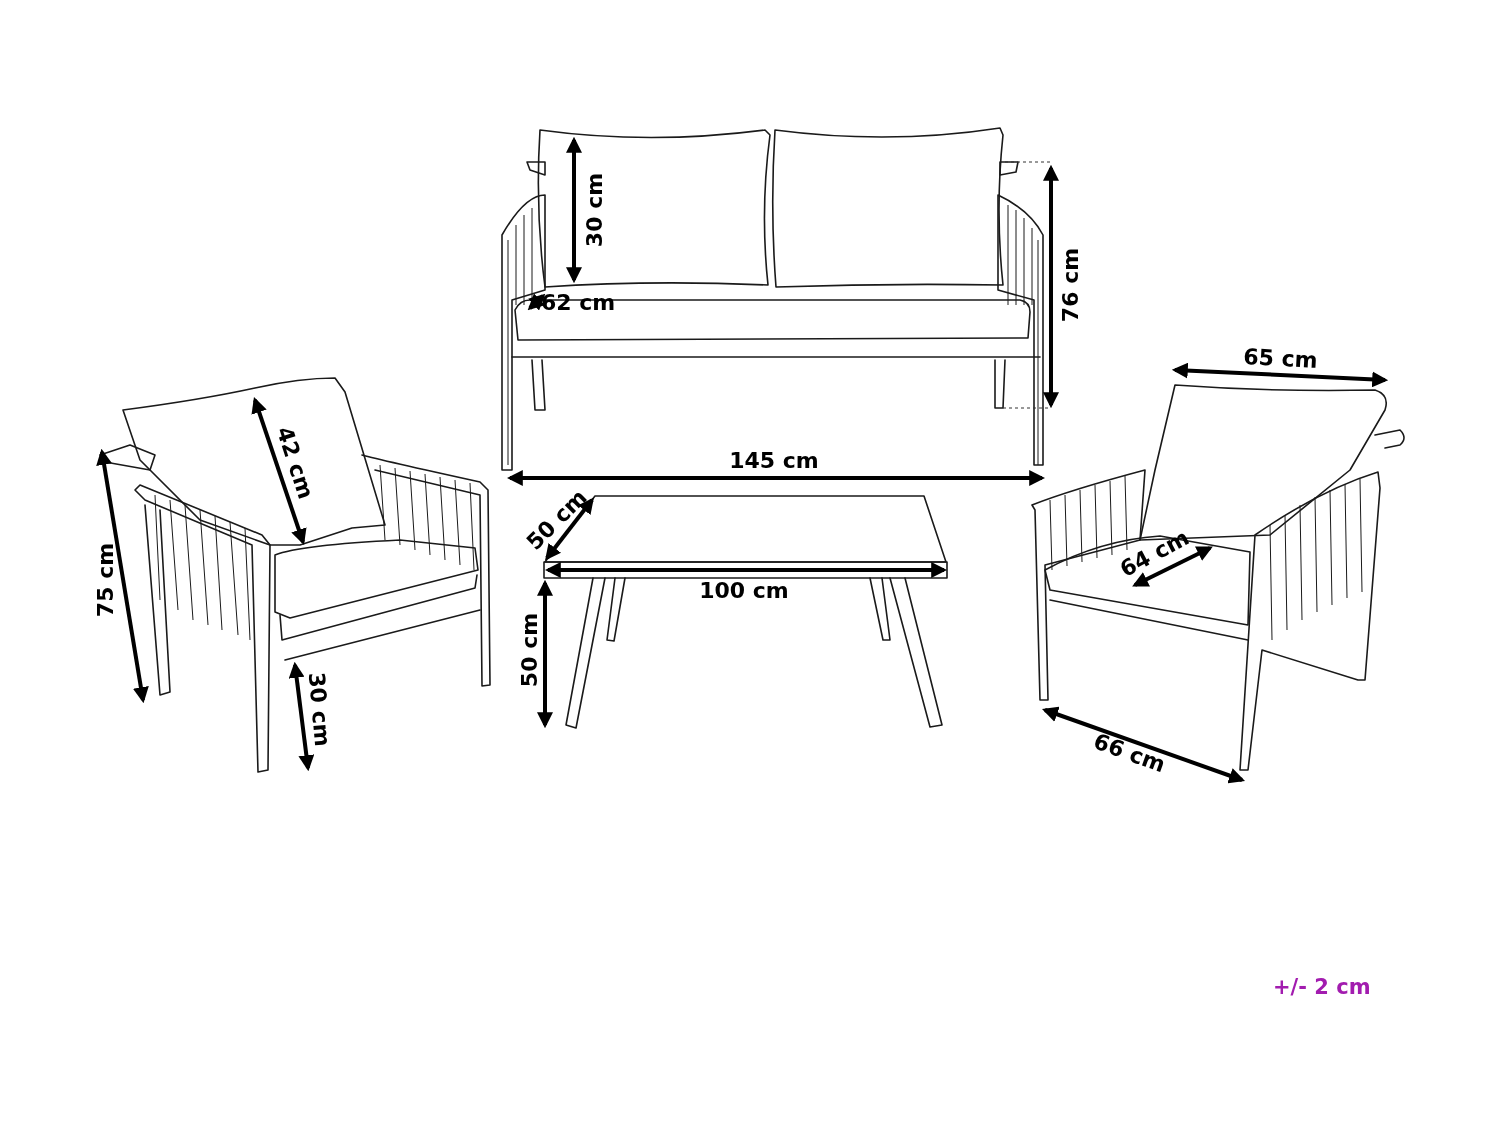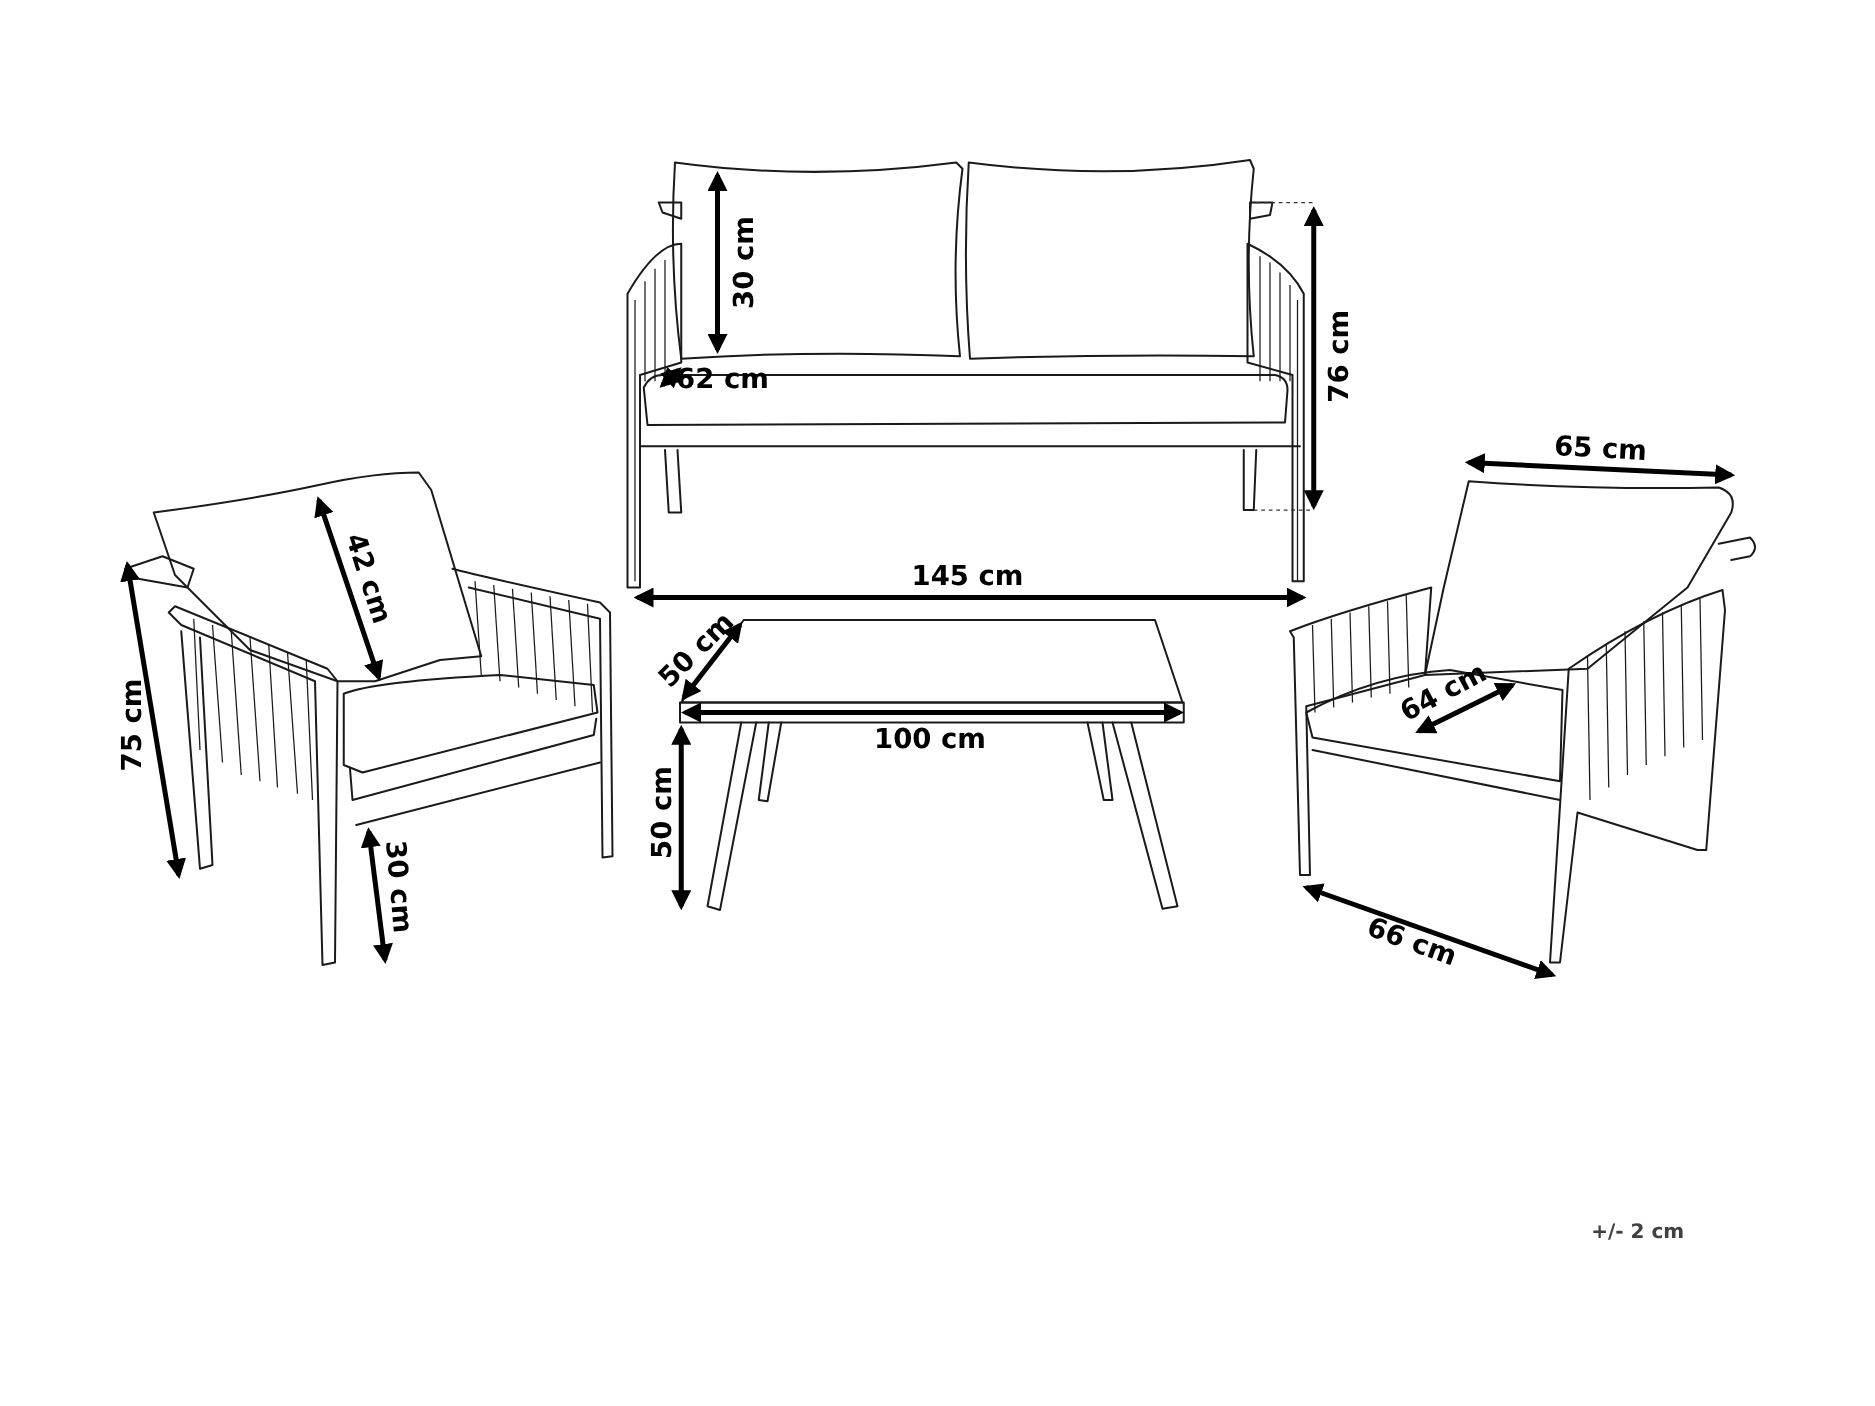--- a/index.html
+++ b/index.html
@@ -3,21 +3,21 @@
 <meta charset="utf-8">
 <style>
   html, body { margin: 0; padding: 0; background: #ffffff; }
   body { width: 1500px; height: 1125px; position: relative; overflow: hidden; font-family: "DejaVu Sans", sans-serif; }
   svg { position: absolute; left: 0; top: 0; }
   .ln { fill: none; stroke: #1a1a1a; stroke-width: 1.6; stroke-linejoin: round; stroke-linecap: round; }
   .thin { fill: none; stroke: #1a1a1a; stroke-width: 1; }
   .dash { fill: none; stroke: #333; stroke-width: 1; stroke-dasharray: 3 3; }
   .dim { fill: none; stroke: #000; stroke-width: 4; }
   .lbl { font-family: "DejaVu Sans", sans-serif; font-weight: bold; font-size: 22px; fill: #000; }
-  .tol { position: absolute; left: 1273px; top: 975px; font-family: "DejaVu Sans", sans-serif; font-weight: bold; font-size: 16px; color: #404040; }
+  .tol { position: absolute; left: 1273px; top: 975px; font-family: "DejaVu Sans", sans-serif; font-weight: bold; font-size: 21px; color: #a21caf; }
 </style>
 </head>
 <body>
 
 <svg width="1500" height="1125" viewBox="0 0 1500 1125">
   <defs>
     <marker id="ah" viewBox="0 0 10 10" refX="8" refY="5" markerWidth="4" markerHeight="4" orient="auto-start-reverse">
       <path d="M0,0 L10,5 L0,10 z" fill="#000"></path>
     </marker>
   </defs>

